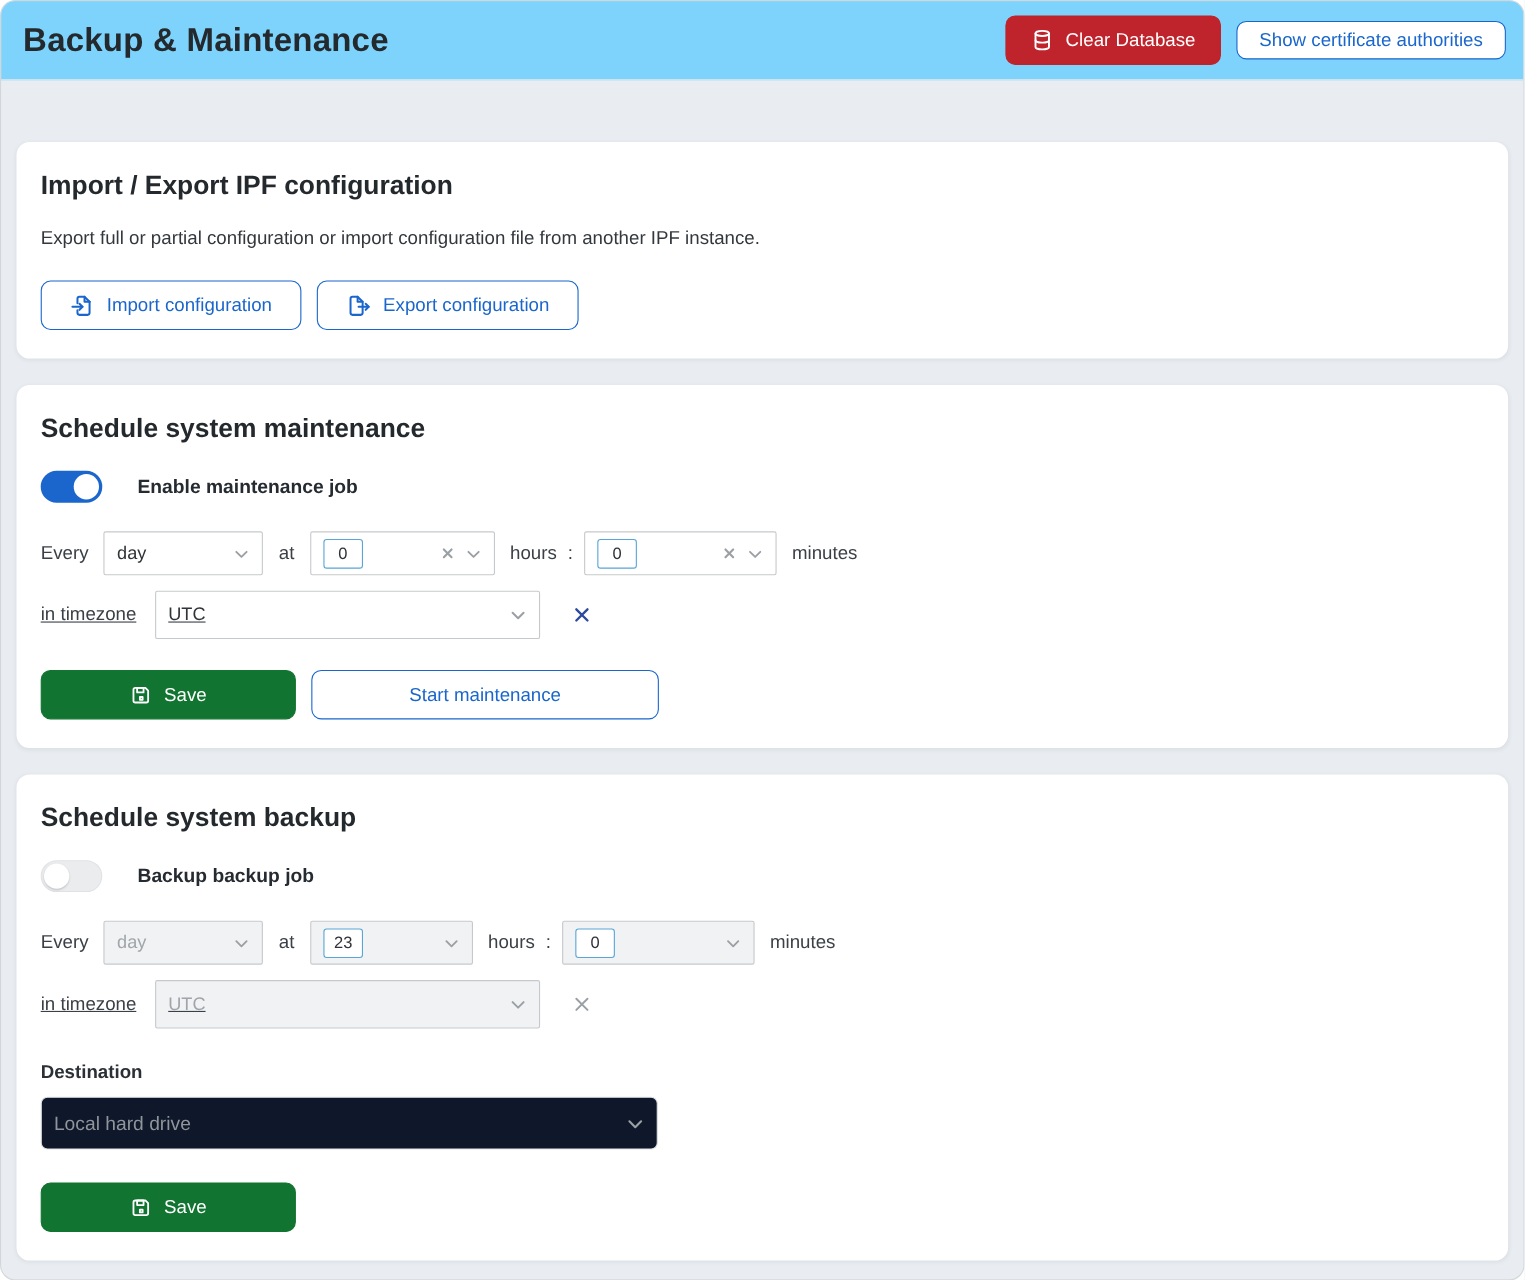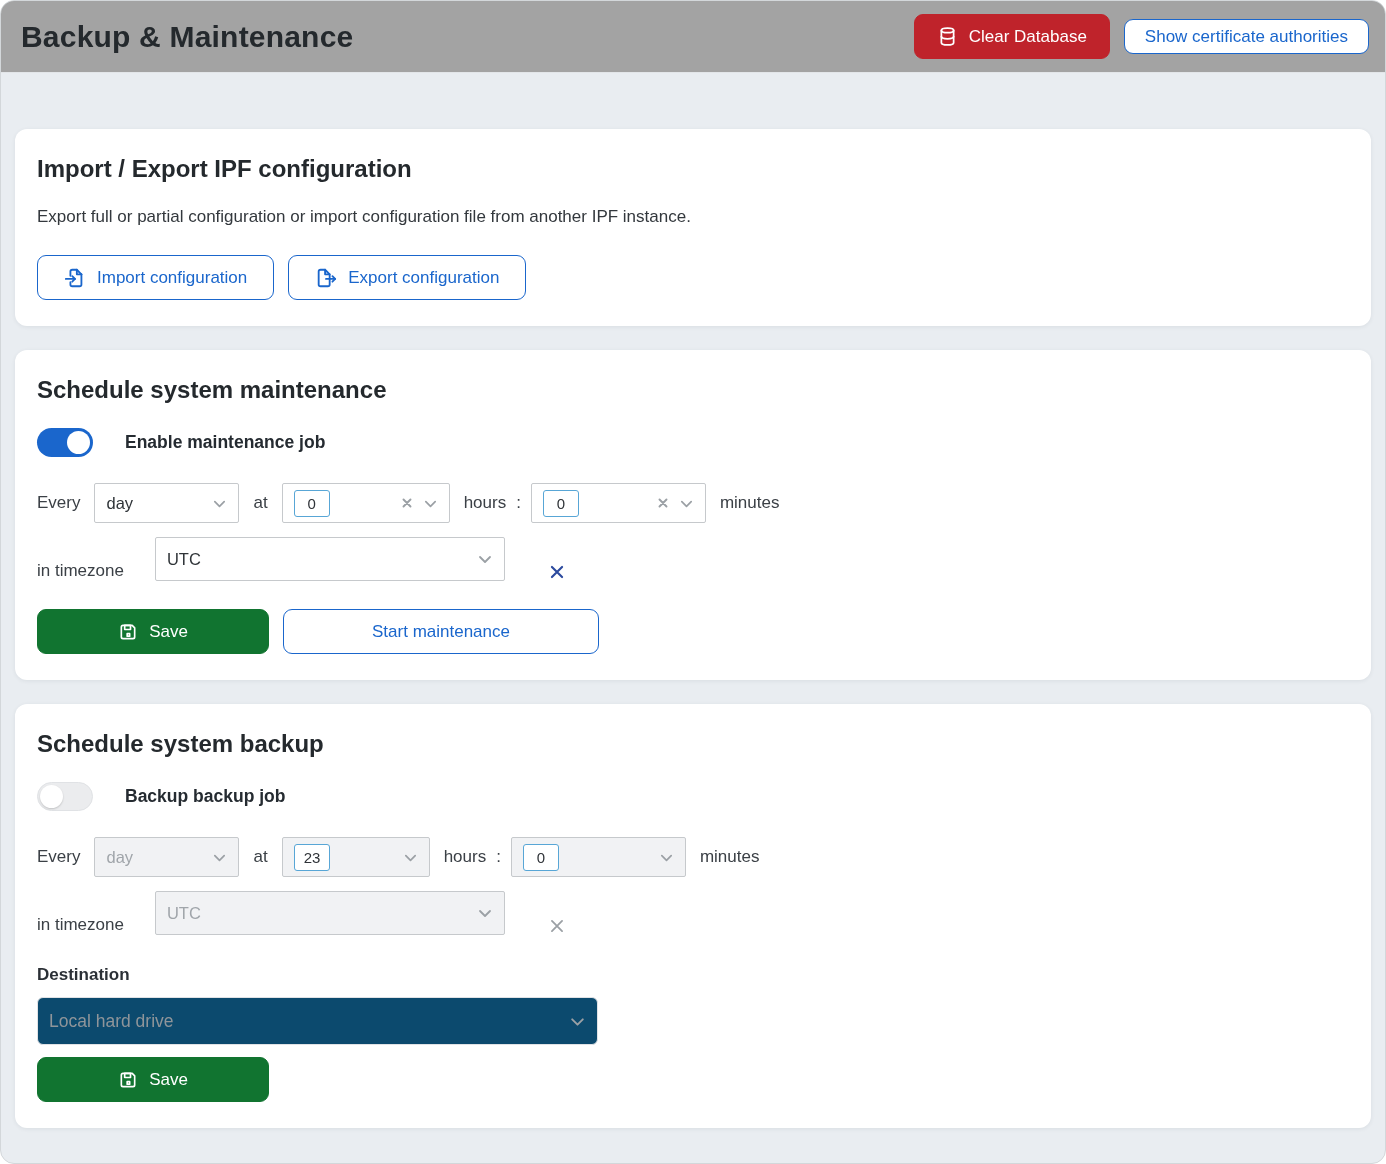--- a/index.html
+++ b/index.html
@@ -14,21 +14,21 @@
     --disabled-bg:#f1f2f4;
     --disabled-text:#a0a5aa;
     --chip-border:#58a6d6;
     --icon-gray:#9ba0a5;
     --clear-blue:#2c4a9e;
   }
   *{box-sizing:border-box;}
   body{margin:0;background:#fff;font-family:"Liberation Sans",sans-serif;-webkit-font-smoothing:antialiased;}
   .window{width:1386px;height:1164px;border:1px solid #d3d7da;border-radius:14px;background:var(--page-bg);overflow:hidden;}
   
-  .topbar{height:72px;background:#a3a3a3;border-bottom:1px solid #e3e6e9;display:flex;align-items:center;justify-content:space-between;padding:0 16px 0 20px;}
+  .topbar{height:72px;background:#7dd3fc;border-bottom:1px solid #e3e6e9;display:flex;align-items:center;justify-content:space-between;padding:0 16px 0 20px;}
   .topbar h1{margin:0;font-size:30px;font-weight:700;color:var(--text-dark);letter-spacing:.2px;}
   .topbar-actions{display:flex;align-items:center;gap:14px;}
   .btn{display:inline-flex;align-items:center;justify-content:center;gap:11px;border-radius:9px;font-family:inherit;font-weight:400;font-size:17px;cursor:pointer;line-height:1;}
   .btn .icon{display:inline-flex;}
   .btn-danger{background:var(--danger);border:1px solid var(--danger);color:#fff;height:45px;padding:0 22px;}
   .btn-outline{background:#fff;border:1.5px solid var(--accent);color:var(--accent);height:35px;padding:0 20px;}
   
   .content{padding:56px 14px 14px;}
   .card{background:var(--card-bg);border-radius:12px;box-shadow:0 1px 4px rgba(40,50,60,.08);padding:26px 22px;margin-bottom:24px;}
   .card:last-child{margin-bottom:0;}
@@ -48,32 +48,32 @@
   
   .cron-row{display:flex;align-items:center;gap:14px;margin-bottom:14px;font-size:17px;color:var(--text-label);}
   .cron-row .colon{margin:0 -4px;}
   .select{display:flex;align-items:center;gap:9px;height:40px;border:1px solid var(--border-select);border-radius:2px;background:#fff;padding:0 11px;cursor:pointer;}
   .select .sel-text{font-size:16.5px;color:#2f3438;}
   .select .spacer{flex:1;}
   .select.disabled{background:var(--disabled-bg);cursor:default;}
   .select.disabled .sel-text{color:var(--disabled-text);}
   .chip{display:inline-flex;align-items:center;justify-content:center;min-width:36px;height:27px;padding:0 9px;border:1px solid var(--chip-border);border-radius:3px;background:#fff;font-size:15px;color:#2f3338;}
   .caret,.xsmall{display:inline-flex;color:var(--icon-gray);}
-  .tz-row{display:flex;align-items:flex-end;gap:31px;margin-bottom:28px;font-size:17px;color:var(--text-label);}
+  .tz-row{display:flex;align-items:center;gap:17px;margin-bottom:28px;font-size:17px;color:var(--text-label);text-decoration:underline;}
   .select.tz{height:44px;}
   .clear-outside{display:inline-flex;margin-left:12px;cursor:pointer;}
   .clear-outside.blue{color:var(--clear-blue);}
   .clear-outside.gray{color:var(--icon-gray);}
   .w-145{width:145px;} .w-168{width:168px;} .w-148{width:148px;} .w-175{width:175px;} .w-350{width:350px;} 
   
   .btn-success{background:var(--success);border:1px solid var(--success);color:#fff;height:45px;}
   .w-save{width:232px;} .w-start{width:316px;}
   
   .dest-label{font-size:17px;font-weight:700;color:#2b3036;margin:30px 0 12px;}
-  .select.dest{width:561px;height:48px;border-radius:6px;border:1px solid #e0e2e5;background:#0c4a6e;margin-bottom:12px;cursor:default;}
+  .select.dest{width:561px;height:48px;border-radius:6px;border:1px solid #e0e2e5;background:#0f172a;margin-bottom:30px;cursor:default;}
   .select.dest .sel-text{font-size:17.5px;color:#8f959a;}
 </style>
 </head>
 <body>
 
 <div class="window">
 
   <header class="topbar">
     <h1>Backup &amp; Maintenance</h1>
     <div class="topbar-actions">

